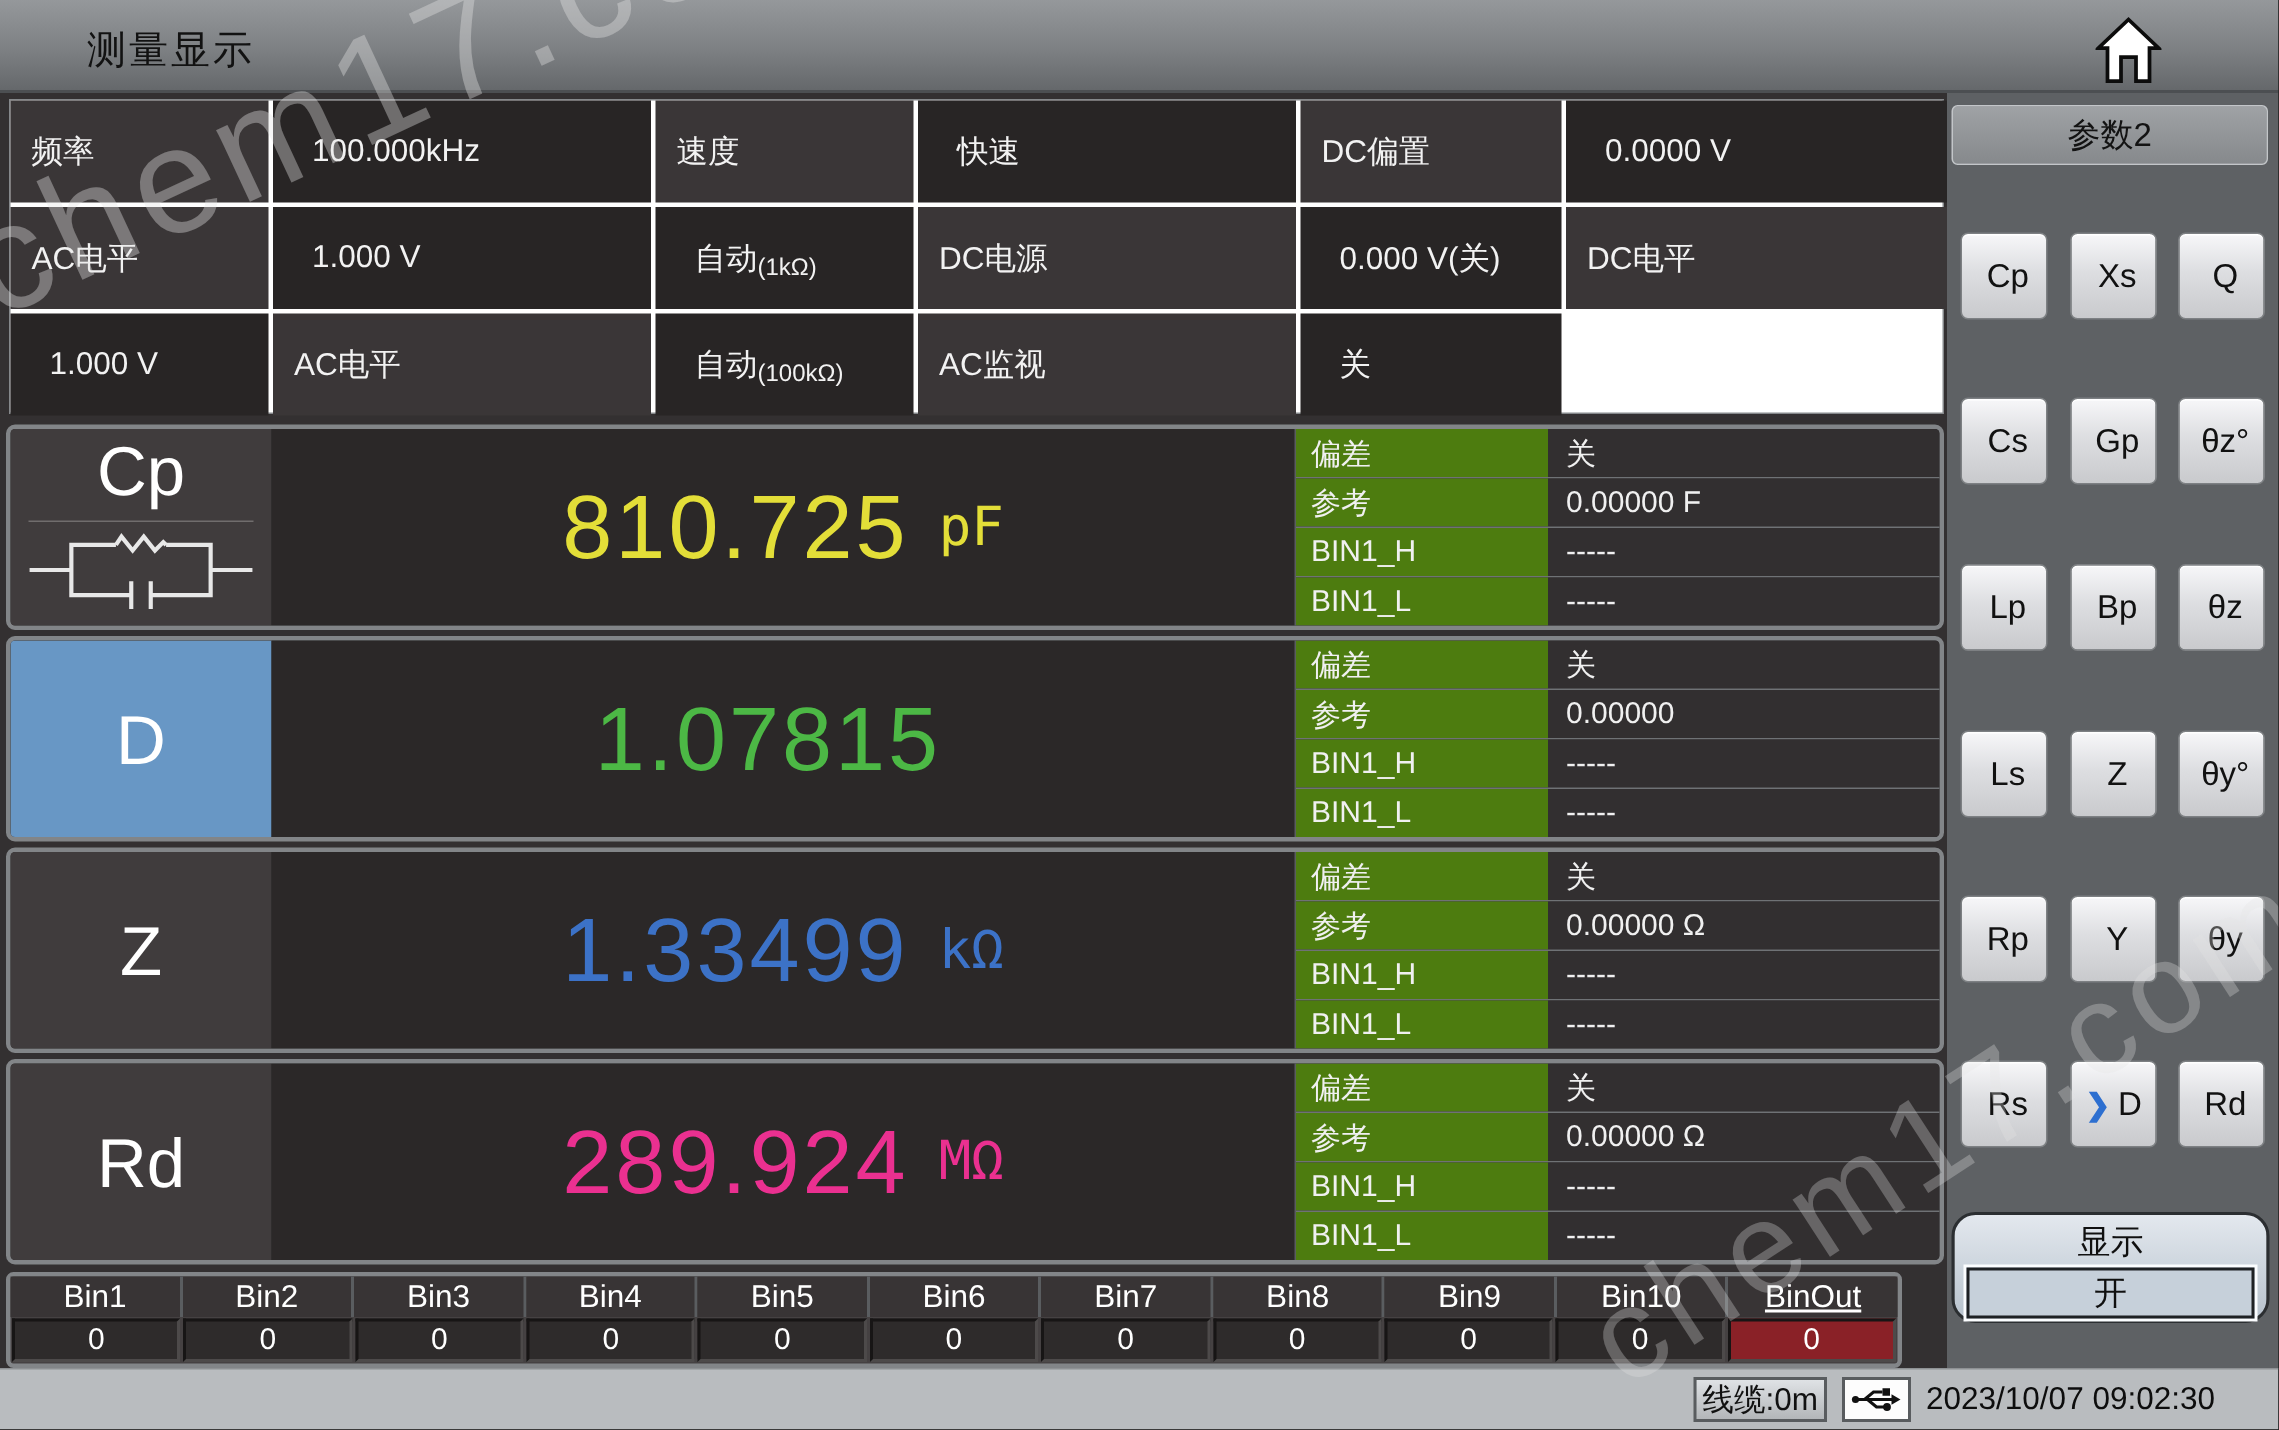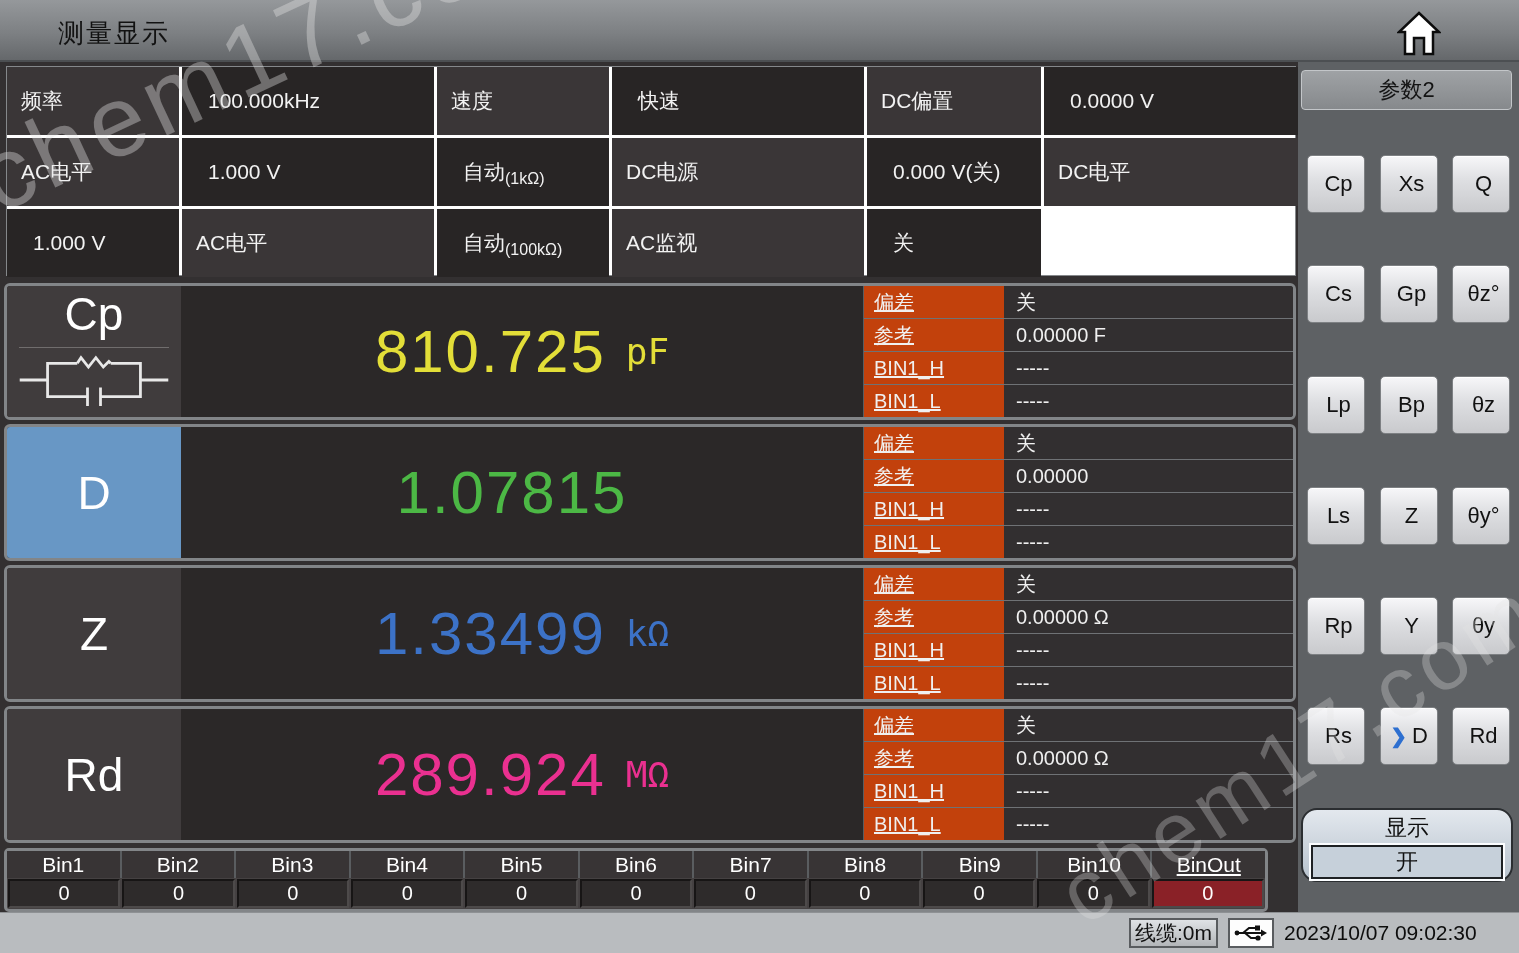--- a/index.html
+++ b/index.html
@@ -57,22 +57,22 @@
   }
   .meas-value .num { font-size:60px; letter-spacing:2px; }
   .meas-value .unit { font-family:"DejaVu Sans Mono", monospace; font-size:36px; margin-left:20px; }
   .info {
     width:430px; flex-shrink:0; display:flex; flex-direction:column;
     border-left:1px solid #5a5d60;
   }
   .info-row { flex:1; display:flex; border-top:1px solid #6f7275; }
   .info-row:first-child { border-top:none; }
   .info-label {
-    width:140px; background:#c2410c; color:#f0f0f0; font-size:20px;
-    display:flex; align-items:center; padding-left:10px; flex-shrink:0;text-decoration:underline;
+    width:168px; background:#4d7c0f; color:#f0f0f0; font-size:20px;
+    display:flex; align-items:center; padding-left:10px; flex-shrink:0;
   }
   .info-value {
     flex:1; background:#323Loading f30;
     background:#322f30; color:#f0f0f0; font-size:20px;
     display:flex; align-items:center; padding-left:12px;
   }
 
   
   .bin-bar {
     position:absolute; left:0; top:782px; width:1264px; height:64px;

